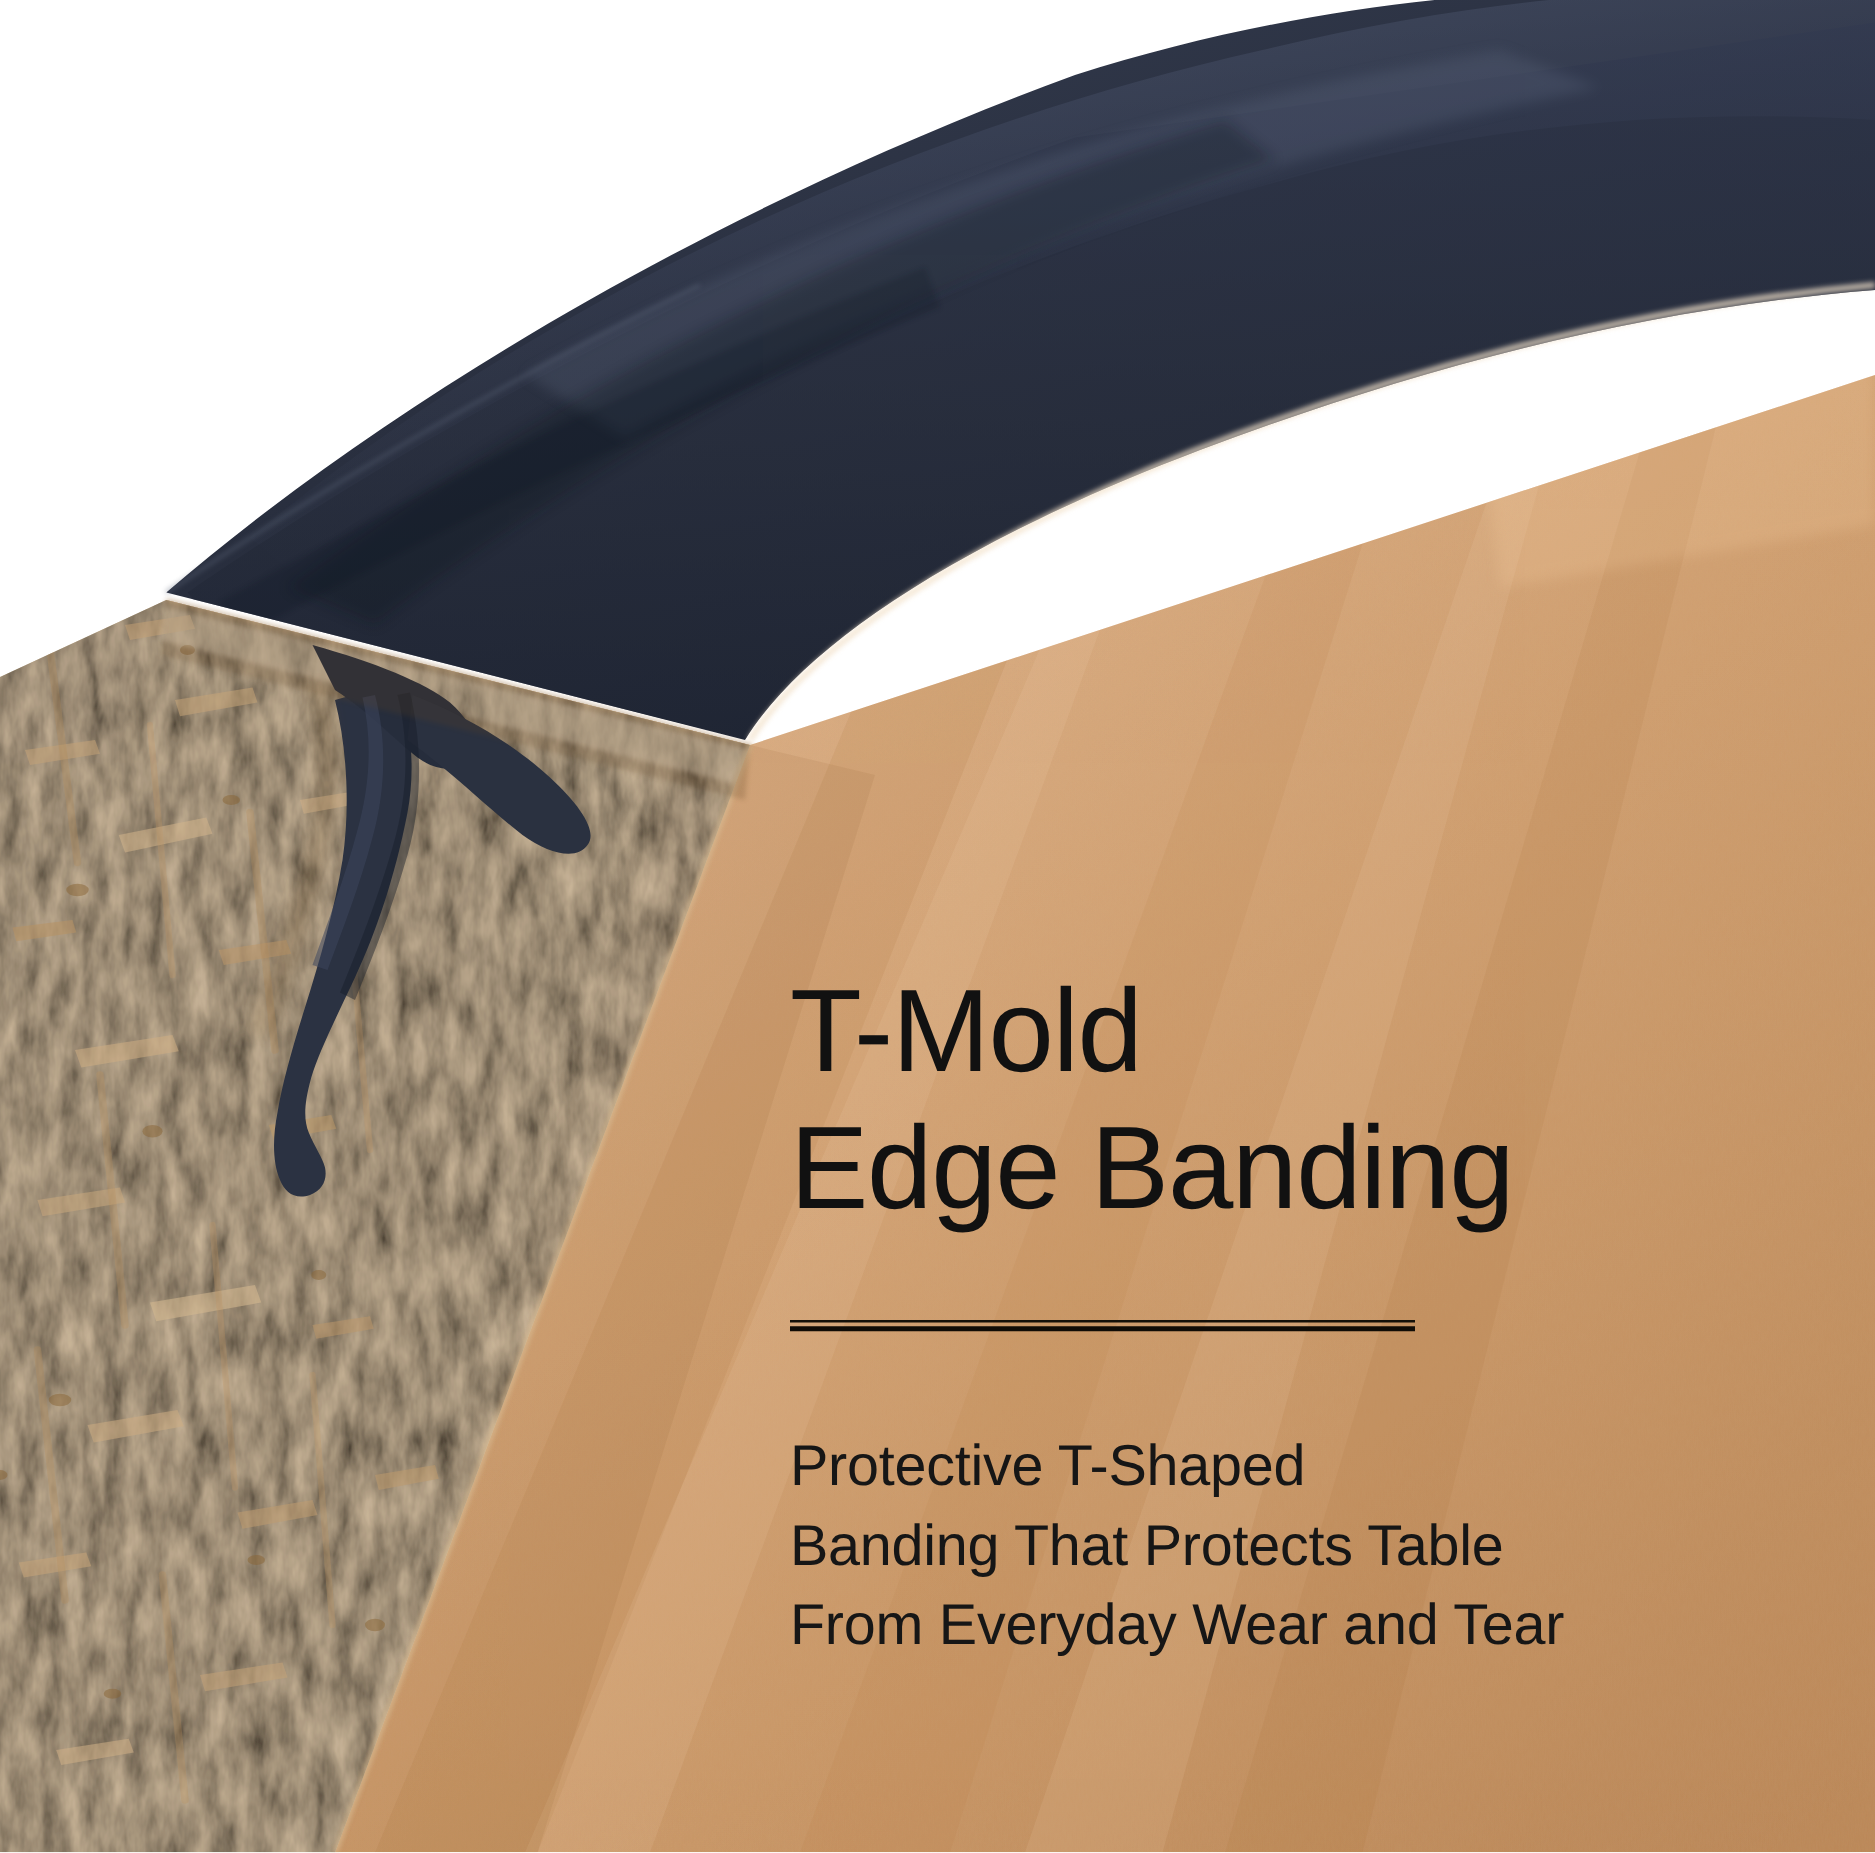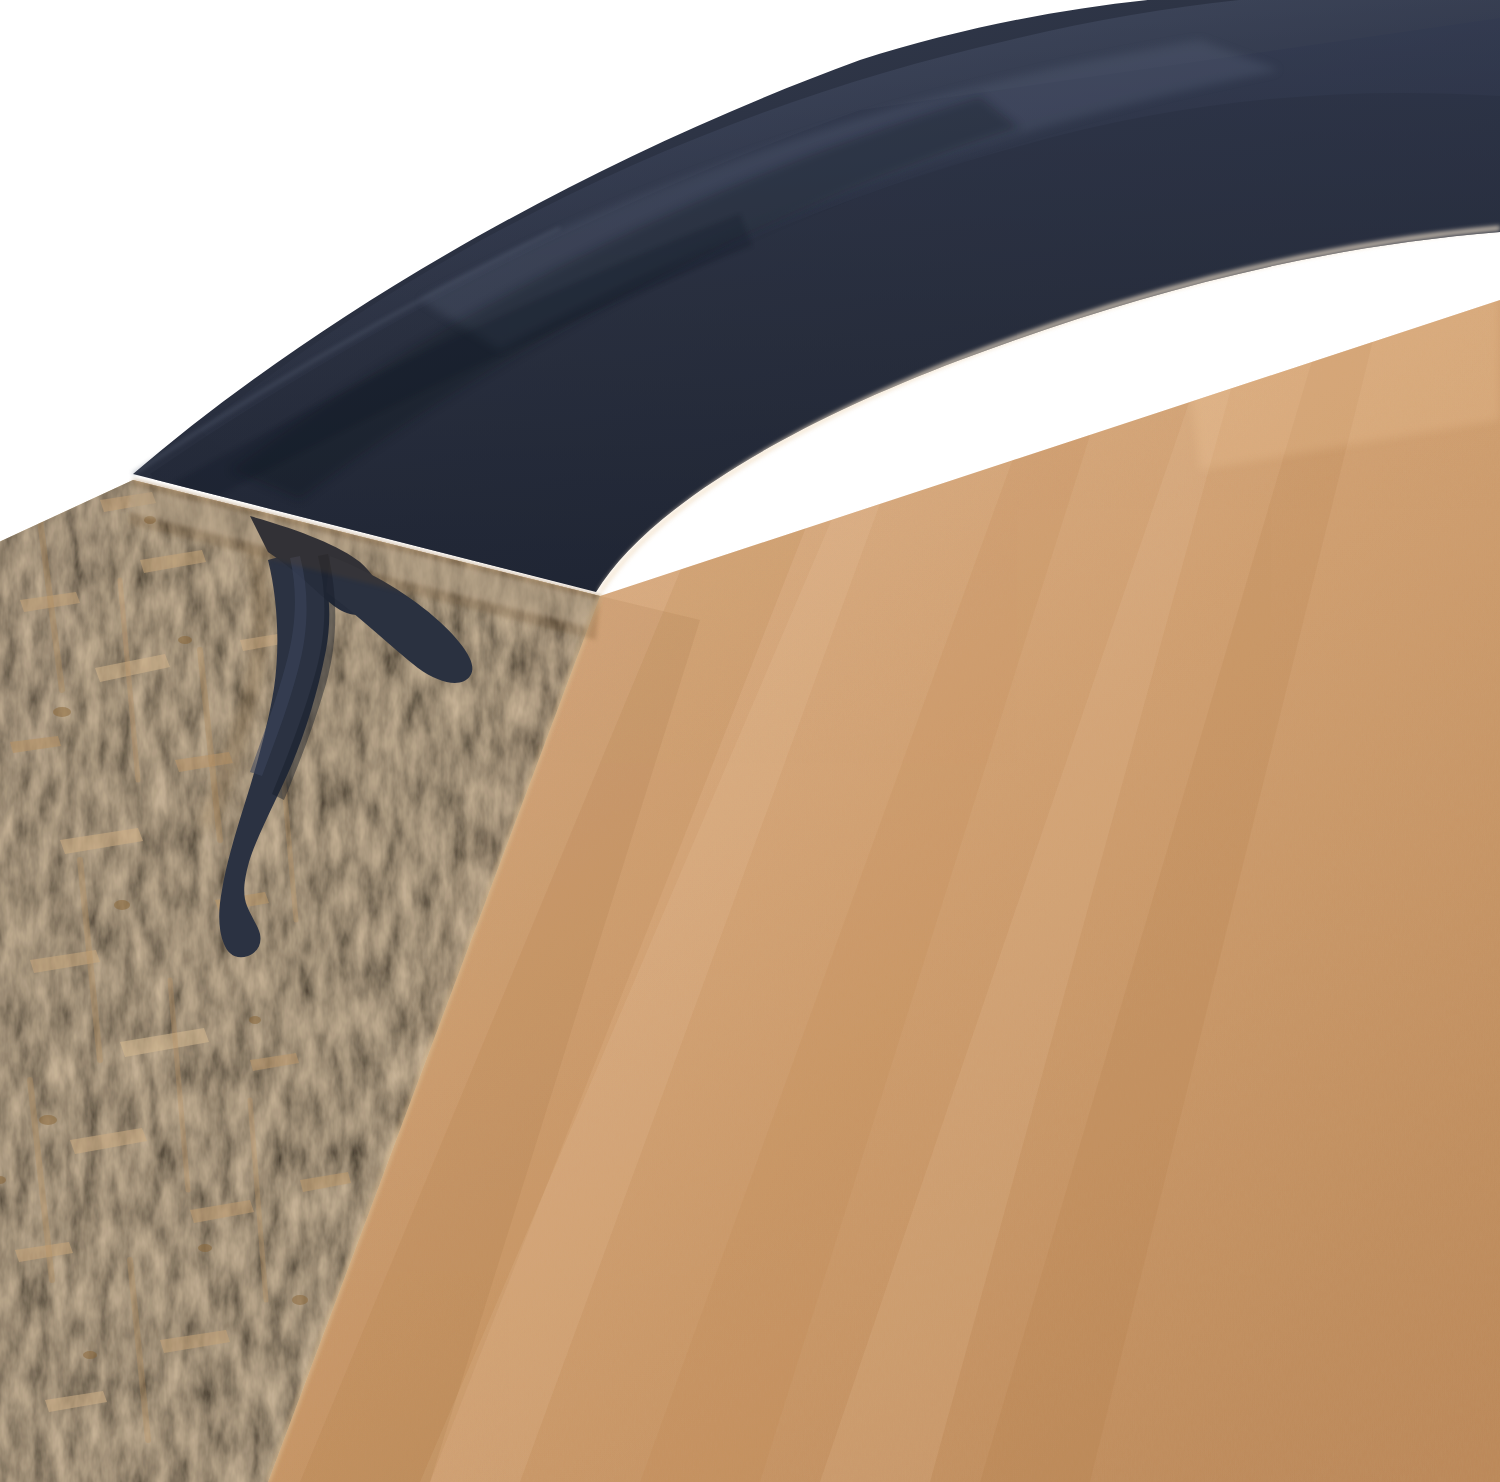--- a/index.html
+++ b/index.html
@@ -291,14 +291,29 @@
       </g>
 
       <path d="M 262,548 C 274,590 272,640 260,690 C 248,742 230,790 216,830 L 198,824
                C 214,782 232,734 244,684 C 256,634 256,588 244,548 Z" fill="#7d5c33" opacity="0.16" filter="url(#fSoftBig)"></path>
 
       <path d="M 133,480 L 600,596 L 596,640 L 129,524 Z" fill="#5e4322" opacity="0.22" filter="url(#fSoft)"></path>
 
     </svg>
   </div>
 
+  <div class="copy">
+
+    <h1 class="headline">T-Mold
+Edge Banding</h1>
+
+    <div class="rule">
+      <div class="r-top"></div>
+      <div class="r-bot"></div>
+    </div>
+
+    <p class="subcopy">Protective T-Shaped
+Banding That Protects Table
+From Everyday Wear and Tear</p>
+
+  </div>
 
 </div>
 
 </body></html>

